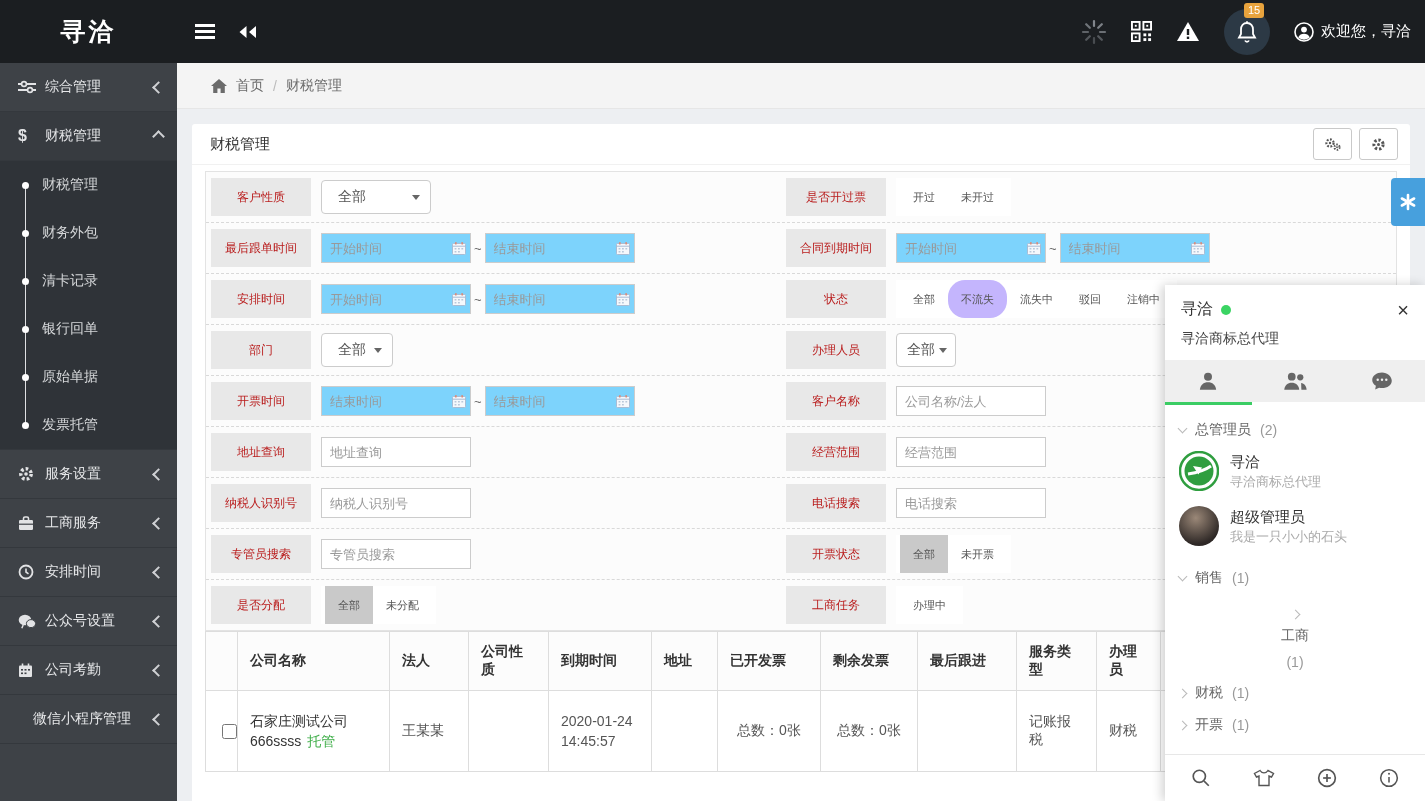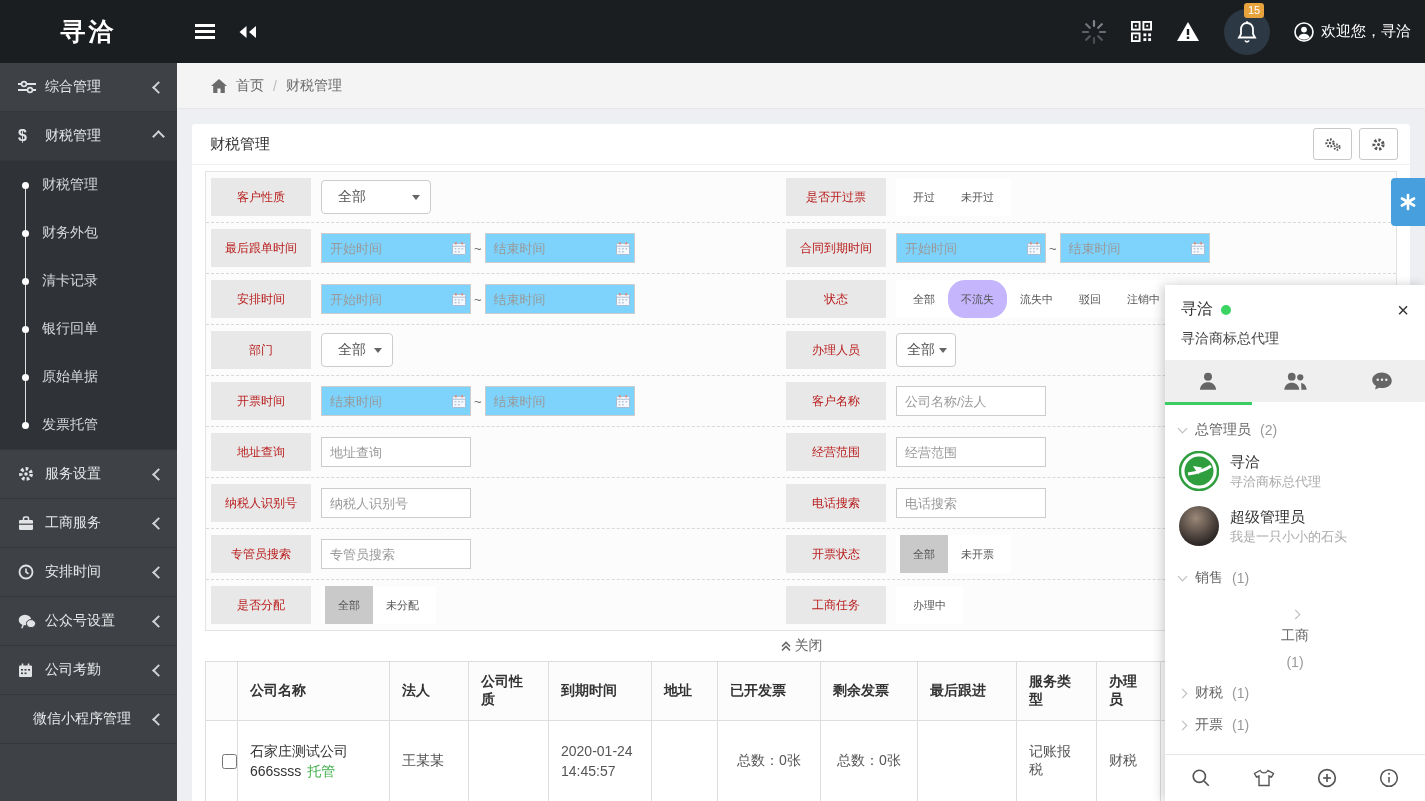--- a/index.html
+++ b/index.html
@@ -569,27 +569,20 @@
           </div>
           <span class="flabel r">工商任务</span>
           <div class="rctl">
             <div class="chips">
               <span class="chip">办理中</span>
             </div>
           </div>
         </div>
       </div>
 
-      <div class="collapse-bar">
-        <svg width="12" height="12" viewBox="0 0 12 12" fill="none" stroke="#666" stroke-width="1.6">
-            <path d="M2 6.5 6 2.5l4 4"></path>
-            <path d="M2 10.5 6 6.5l4 4"></path>
-          </svg>
-        <span>关闭</span>
-      </div>
 
       <table class="dtable">
         <colgroup>
           <col style="width:32px">
             <col style="width:152px">
             <col style="width:79px">
             <col style="width:80px">
             <col style="width:103px">
             <col style="width:66px">
             <col style="width:103px">

